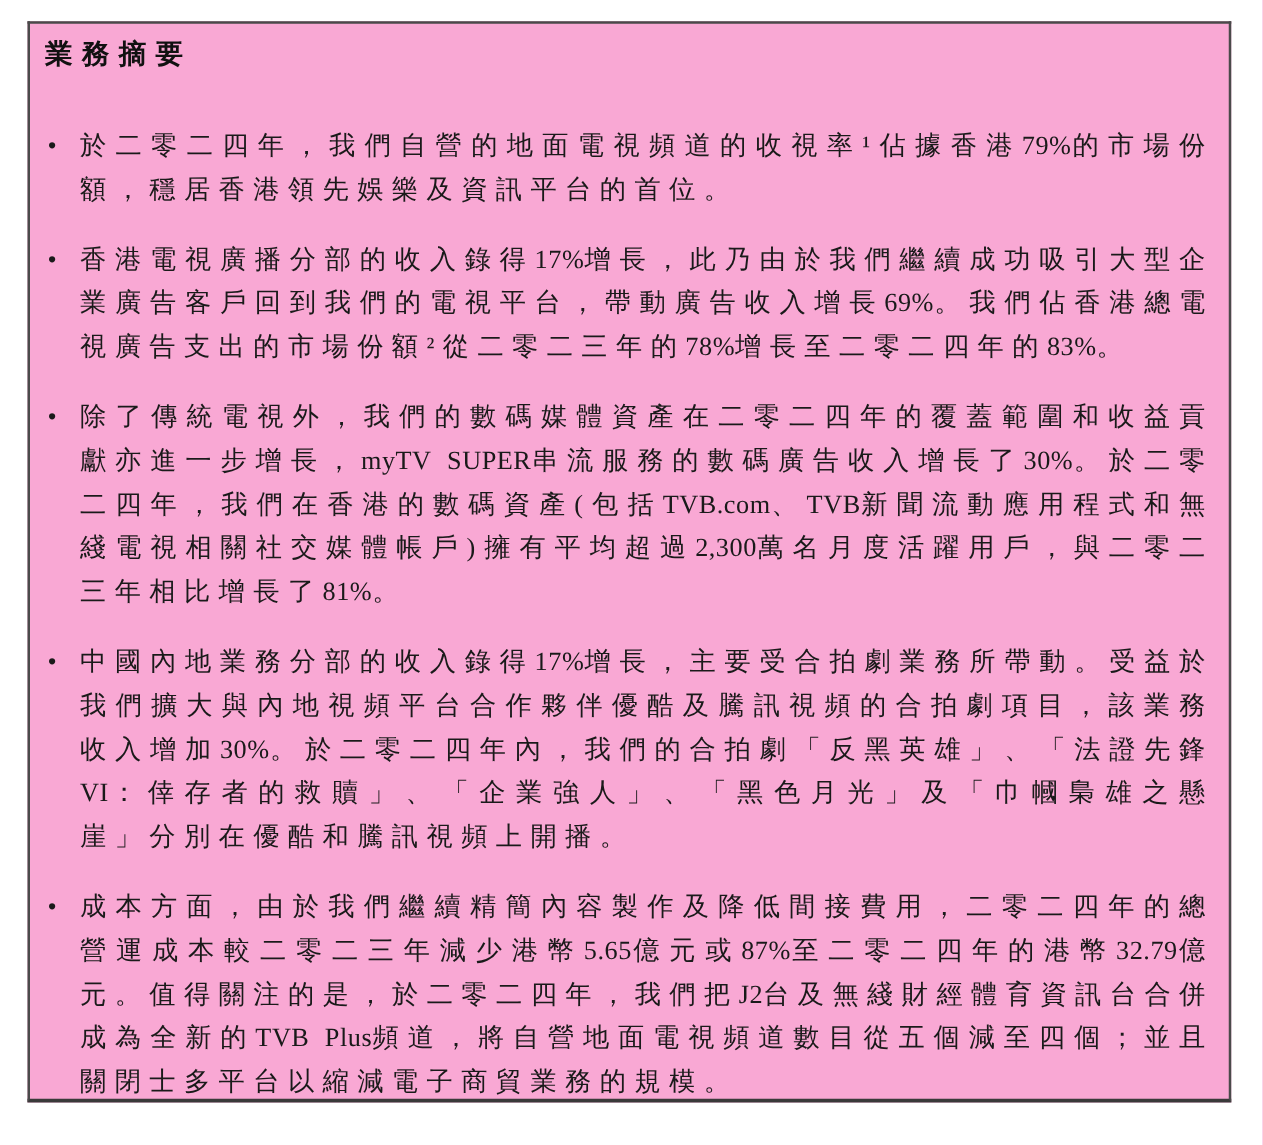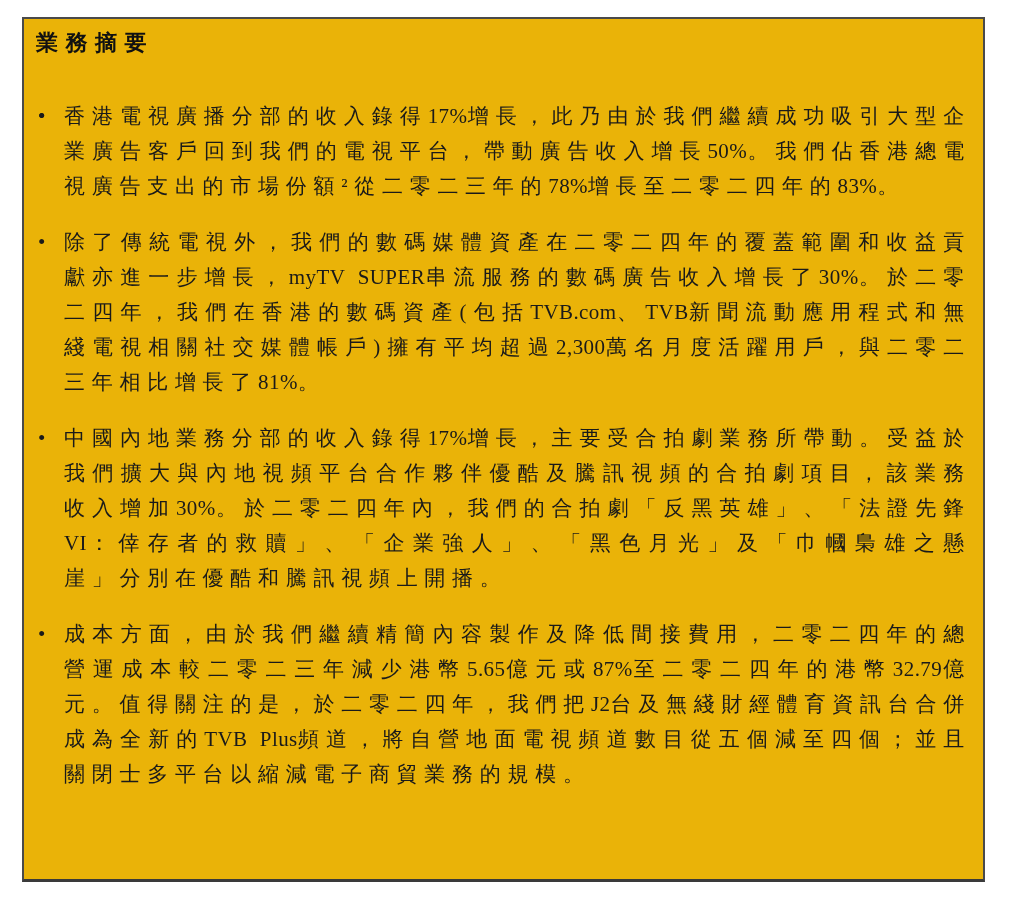--- a/index.html
+++ b/index.html
@@ -18,21 +18,21 @@
     position: absolute;
     left: 22px;
     top: 17px;
     width: 963px;
     height: 865px;
     box-sizing: border-box;
     border: 2px solid #4a4a4a;
     border-bottom-width: 3px;
     border-bottom-color: #3a3a3a;
     padding: 9px 12px 0 12px;
-    background: #eab308;
+    background: #f9a8d4;
   }
   .title {
     margin: 0 0 41px 0;
     font-size: 22px;
     line-height: 30px;
     font-weight: bold;
     letter-spacing: 0.34em;
     color: #111111;
   }
   ul.bullets {
@@ -63,19 +63,19 @@
   .lat {
     letter-spacing: 0.02em;
   }
 </style>
 </head>
 <body>
 
 <div class="panel">
   <h1 class="title">業務摘要</h1>
   <ul class="bullets">
-      <li class="bullet"><span class="marker">•</span></li>
-      <li class="bullet"><span class="marker">•</span><span>香港電視廣播分部的收入錄得<span class="lat">17%</span>增長，此乃由於我們繼續成功吸引大型企業廣告客戶回到我們的電視平台，帶動廣告收入增長<span class="lat">50%</span>。我們佔香港總電視廣告支出的市場份額²從二零二三年的<span class="lat">78%</span>增長至二零二四年的<span class="lat">83%</span>。</span></li>
+      <li class="bullet"><span class="marker">•</span><span>於二零二四年，我們自營的地面電視頻道的收視率¹佔據香港<span class="lat">79%</span>的市場份額，穩居香港領先娛樂及資訊平台的首位。</span></li>
+      <li class="bullet"><span class="marker">•</span><span>香港電視廣播分部的收入錄得<span class="lat">17%</span>增長，此乃由於我們繼續成功吸引大型企業廣告客戶回到我們的電視平台，帶動廣告收入增長<span class="lat">69%</span>。我們佔香港總電視廣告支出的市場份額²從二零二三年的<span class="lat">78%</span>增長至二零二四年的<span class="lat">83%</span>。</span></li>
       <li class="bullet"><span class="marker">•</span><span>除了傳統電視外，我們的數碼媒體資產在二零二四年的覆蓋範圍和收益貢獻亦進一步增長，<span class="lat">myTV</span> <span class="lat">SUPER</span>串流服務的數碼廣告收入增長了<span class="lat">30%</span>。於二零二四年，我們在香港的數碼資產(包括<span class="lat">TVB.com</span>、<span class="lat">TVB</span>新聞流動應用程式和無綫電視相關社交媒體帳戶)擁有平均超過<span class="lat">2,300</span>萬名月度活躍用戶，與二零二三年相比增長了<span class="lat">81%</span>。</span></li>
       <li class="bullet"><span class="marker">•</span><span>中國內地業務分部的收入錄得<span class="lat">17%</span>增長，主要受合拍劇業務所帶動。受益於我們擴大與內地視頻平台合作夥伴優酷及騰訊視頻的合拍劇項目，該業務收入增加<span class="lat">30%</span>。於二零二四年內，我們的合拍劇「反黑英雄」、「法證先鋒<span class="lat">VI</span>：倖存者的救贖」、「企業強人」、「黑色月光」及「巾幗梟雄之懸崖」分別在優酷和騰訊視頻上開播。</span></li>
       <li class="bullet"><span class="marker">•</span><span>成本方面，由於我們繼續精簡內容製作及降低間接費用，二零二四年的總營運成本較二零二三年減少港幣<span class="lat">5.65</span>億元或<span class="lat">87%</span>至二零二四年的港幣<span class="lat">32.79</span>億元。值得關注的是，於二零二四年，我們把<span class="lat">J2</span>台及無綫財經體育資訊台合併成為全新的<span class="lat">TVB</span> <span class="lat">Plus</span>頻道，將自營地面電視頻道數目從五個減至四個；並且關閉士多平台以縮減電子商貿業務的規模。</span></li>
     </ul>
 </div>
 
 </body></html>

